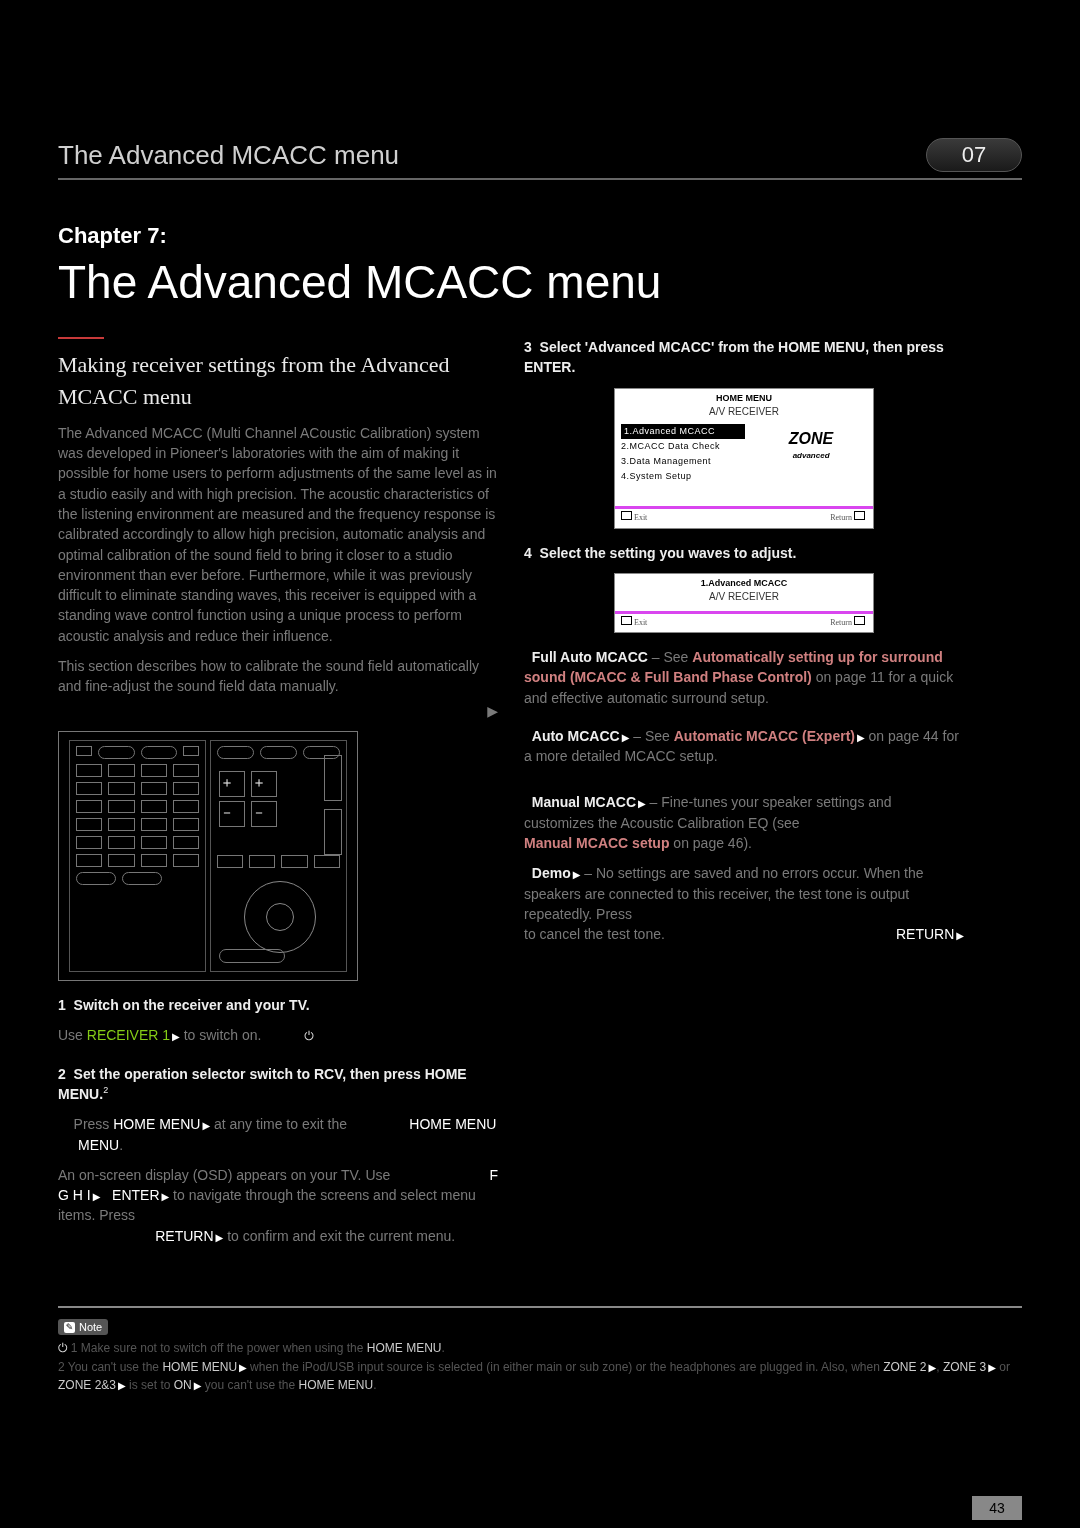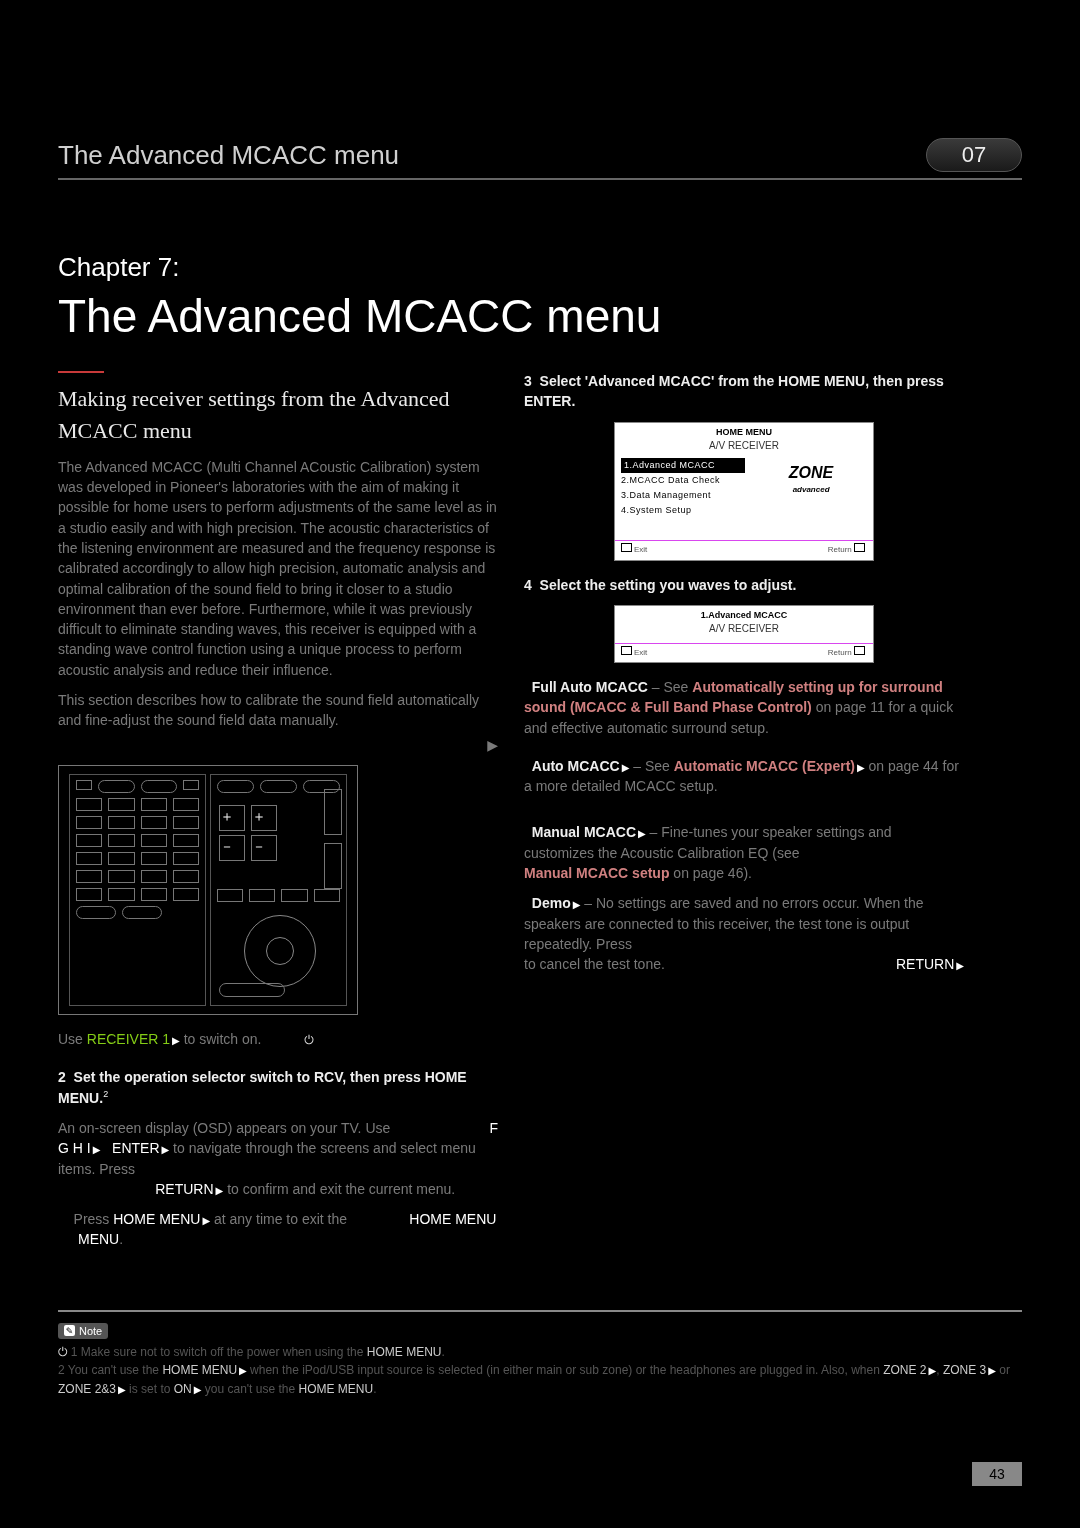--- a/index.html
+++ b/index.html
@@ -7,21 +7,21 @@
   .page { position:relative; width:1080px; height:1528px; padding:38px 58px 30px 58px; }
 
   
   .hdrbar { display:flex; align-items:center; justify-content:space-between; margin-top:100px; }
   .hdrbar .title { font-size:26px; color:#cfcfcf; }
   .chapline { height:2px; background:#666; margin-top:6px; }
   .hdrbar .right { display:flex; align-items:center; gap:18px; }
   .lozenge { width:96px; height:34px; border-radius:17px; background:linear-gradient(#3a3a3a,#1a1a1a); border:1px solid #555; display:flex; align-items:center; justify-content:center; font-size:22px; color:#eee; }
 
   
-  .chapter-label { margin-top:72px; font-size:26px; }
+  .chapter-label { margin-top:43px; font-size:22px;font-weight:bold; }
   .chapter-title { font-size:46px; margin-top:6px; }
 
   
   .cols { display:flex; gap:26px; margin-top:28px; }
   .col { width:440px; font-size:14px; line-height:1.45; color:#eee; }
   .col p { margin-bottom:10px; }
   .subhead { font-size:22px; color:#e9e9e9; margin-bottom:10px;font-family:Liberation Serif, serif; }
   .subline { height:2px; background:#c83a3a; width:46px; margin-bottom:10px; }
   .faint { color:#7a7a7a; }
   .bold { font-weight:bold; }
@@ -31,21 +31,21 @@
   
   .osd { width:260px; margin:6px auto 14px auto; background:#fff; color:#000; font-size:9px; border:1px solid #888; }
   .osd .titlebar { text-align:center; font-weight:bold; padding:3px 0 0 0; }
   .osd .sub { text-align:center; font-size:10px; color:#333; padding-bottom:2px; }
   .osd .body { display:flex; }
   .osd .menu { flex:0 0 52%; padding:3px 4px 18px 6px; }
   .osd .menu .sel { background:#000; color:#fff; padding:1px 3px; }
   .osd .menu div { padding:1px 0; letter-spacing:0.5px; }
   .osd .logo { flex:1; text-align:center; font-style:italic; font-weight:bold; padding-top:6px; }
   .osd .logo .adv { font-style:italic; font-weight:bold; font-size:8px; }
-  .osd .foot { display:flex; justify-content:space-between; padding:2px 6px 3px 6px; border-top:1px solid #d946ef; font-size:8px; }
+  .osd .foot { display:flex; justify-content:space-between; padding:2px 6px 3px 6px; border-top:3px solid #d946ef; font-size:8px;font-family:Liberation Serif, serif; }
   .osd .foot .btn { display:inline-block; width:11px; height:9px; border:1px solid #000; margin-right:2px; }
 
   
   .remote { width:300px; height:250px; border:1px solid #777; margin:10px 0 14px 0; position:relative; background:#000; }
   .remote .half { position:absolute; top:8px; bottom:8px; width:46%; border:1px solid #555; }
   .remote .half.l { left:10px; }
   .remote .half.r { right:10px; }
   .remote .row { display:flex; gap:6px; margin:5px 6px; }
   .remote .key { border:1px solid #777; height:13px; flex:1; }
   .remote .key.round { border-radius:7px; }
@@ -58,21 +58,21 @@
   .remote .sqbig { width:26px; height:26px; border:1px solid #777; position:absolute; }
   .remote .pill { width:66px; height:14px; border:1px solid #777; border-radius:7px; position:absolute; }
 
   
   .rule { height:2px; background:#888; margin:50px 0 8px 0; width:100%; }
   .note-chip { display:inline-flex; align-items:center; gap:4px; background:#555; color:#fff; padding:2px 6px; border-radius:3px; font-size:11px; }
   .note-chip .dot { width:11px; height:11px; background:#fff; color:#000; border-radius:2px; display:flex; align-items:center; justify-content:center; font-size:9px; }
   .foot { font-size:12px; color:#555; line-height:1.55; margin-top:4px; }
   .foot .on { color:#ccc; }
 
-  .pagenum { position:absolute; right:58px; bottom:42px; }
+  .pagenum { position:absolute; right:58px; bottom:8px; }
   .pagenum .box { width:50px; height:24px; background:#888; color:#000; display:flex; align-items:center; justify-content:center; font-size:14px; }
 
   .sup { font-size:9px; vertical-align:super; }
   .spacer { height:8px; }
   .power { font-size:12px; color:#ddd; }
 </style>
 </head>
 <body>
 <div class="page">
 
@@ -169,44 +169,45 @@
               <div class="key"></div>
               <div class="key"></div>
             </div>
         <div class="wheel">
               <div class="c"></div>
             </div>
         <div class="pill" style="left:8px; bottom:8px;"></div>
       </div>
     </div>
 
+    <p><span class="bold">1&nbsp;&nbsp;</span><span class="bold">Switch on the receiver and your TV.</span></p>
     <p class="faint">
       <span>Use </span><span style="color:#84cc16">RECEIVER 1</span><span class="tri"></span>
       <span> to switch on.</span>
       &nbsp;&nbsp;&nbsp;&nbsp;&nbsp;&nbsp;&nbsp;&nbsp;&nbsp;&nbsp;<span class="power">⏻</span>
     </p>
     <div class="spacer"></div>
 
     <p><span class="bold">2&nbsp;&nbsp;</span><span class="bold">Set the operation selector switch to RCV, then press HOME MENU.</span><span class="sup">2</span></p>
+    <p class="faint">
+      &nbsp;&nbsp;&nbsp;&nbsp;<span>Press </span><span style="color:#fff">HOME MENU</span><span class="tri"></span>
+      <span> at any time to exit the </span>
+      &nbsp;&nbsp;&nbsp;&nbsp;&nbsp;&nbsp;&nbsp;&nbsp;&nbsp;&nbsp;&nbsp;&nbsp;&nbsp;&nbsp;
+      <span style="color:#fff">HOME MENU</span><br>
+      <span style="color:#fff;margin-left:20px">MENU</span><span>.</span>
+    </p>
     <p class="faint">
       <span>An on-screen display (OSD) appears on your TV. Use </span>
       <span style="float:right;color:#fff">F</span><br>
       <span style="color:#fff">G  H  I</span><span class="tri"></span>&nbsp;&nbsp;
       <span style="color:#fff">ENTER</span><span class="tri"></span>
       <span> to navigate through the screens and select menu items. Press </span><br>
       &nbsp;&nbsp;&nbsp;&nbsp;&nbsp;&nbsp;&nbsp;&nbsp;&nbsp;&nbsp;&nbsp;&nbsp;&nbsp;&nbsp;&nbsp;&nbsp;&nbsp;&nbsp;&nbsp;&nbsp;&nbsp;&nbsp;&nbsp;&nbsp;
       <span style="color:#fff">RETURN</span><span class="tri"></span>
       <span> to confirm and exit the current menu.</span>
-    </p>
-    <p class="faint">
-      &nbsp;&nbsp;&nbsp;&nbsp;<span>Press </span><span style="color:#fff">HOME MENU</span><span class="tri"></span>
-      <span> at any time to exit the </span>
-      &nbsp;&nbsp;&nbsp;&nbsp;&nbsp;&nbsp;&nbsp;&nbsp;&nbsp;&nbsp;&nbsp;&nbsp;&nbsp;&nbsp;
-      <span style="color:#fff">HOME MENU</span><br>
-      <span style="color:#fff;margin-left:20px">MENU</span><span>.</span>
     </p>
   </div>
 
   <div class="col">
     <p><span class="bold">3&nbsp;&nbsp;</span><span class="bold">Select 'Advanced MCACC' from the HOME MENU, then press ENTER.</span></p>
 
     <div class="osd">
       <div class="titlebar">HOME MENU</div>
       <div class="sub">A/V RECEIVER</div>
       <div class="body">

